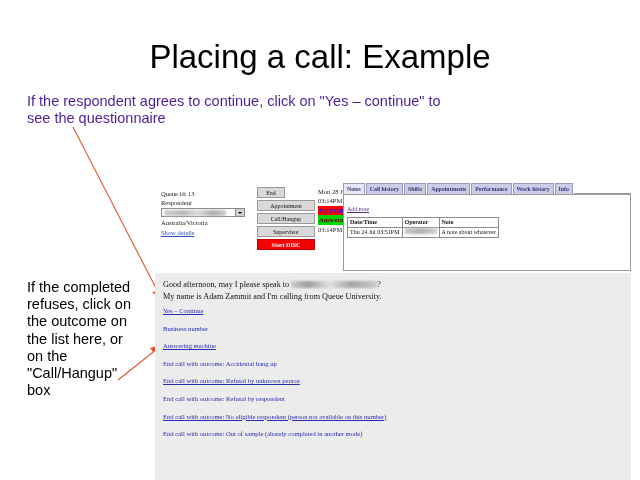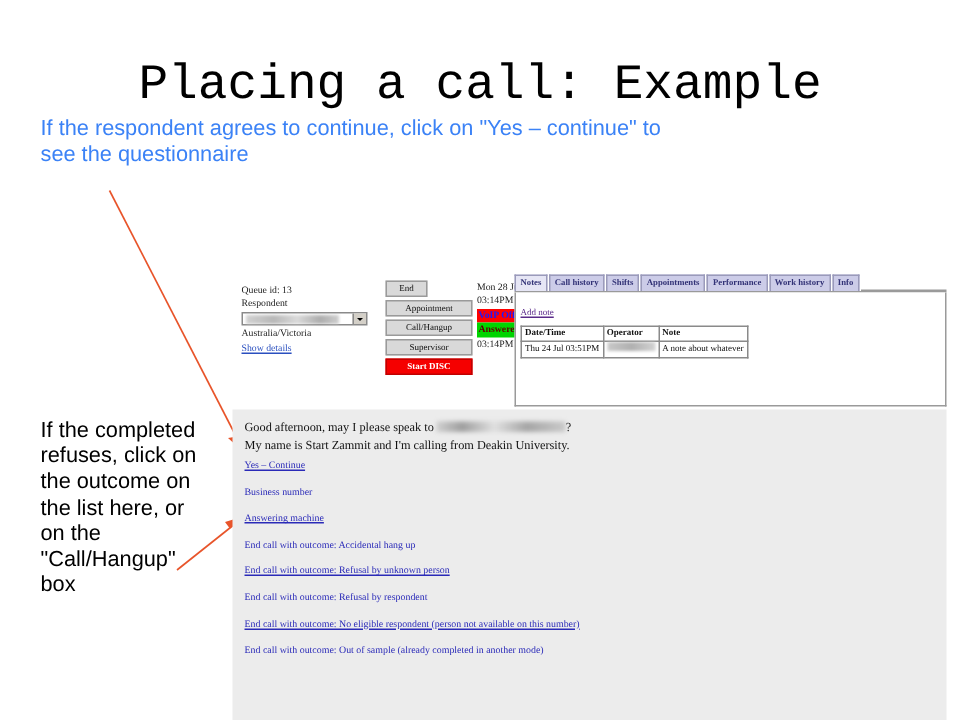--- a/index.html
+++ b/index.html
@@ -3,27 +3,27 @@
 <meta charset="utf-8">
 <style>
   html,body{margin:0;padding:0;}
   body{
     width:640px;height:480px;background:#ffffff;position:relative;
     font-family:"Liberation Sans",sans-serif;overflow:hidden;
   }
   
   #slide-title{
     position:absolute;left:0;top:38px;width:640px;text-align:center;
-    font-size:33px;color:#000;font-family:Liberation Mono, monospace;
+    font-size:33px;color:#000;font-family:Liberation Sans, sans-serif;
     letter-spacing:0px;white-space:nowrap;
   }
   
   #anno-top{
-    position:absolute;left:27px;top:78px;width:440px;
-    font-size:14.5px;line-height:17px;color:#3b82f6;
+    position:absolute;left:27px;top:93px;width:440px;
+    font-size:14.5px;line-height:17px;color:#4c1d95;
   }
   #anno-left{
     position:absolute;left:27px;top:279px;width:110px;
     font-size:14.5px;line-height:17.2px;color:#000;
   }
   
   #arrow-layer{position:absolute;left:0;top:0;width:640px;height:480px;pointer-events:none;}
   
   #app-shot{
     position:absolute;left:155px;top:183px;width:476px;height:284px;
@@ -186,21 +186,21 @@
           </tr>
         </tbody>
           </table>
       </div>
     </div>
   </div>
 
   <div class="script-area">
     <div class="script-text">
       <span>Good afternoon, may I please speak to </span><span class="name-blur"></span><span>?</span><br>
-      <span>My name is Start Zammit and I'm calling from Deakin University.</span>
+      <span>My name is Adam Zammit and I'm calling from Queue University.</span>
     </div>
 
     <div class="link-list">
       <a class="olink u" href="#">Yes – Continue</a>
       <a class="olink n" href="#">Business number</a>
       <a class="olink u" href="#">Answering machine</a>
       <a class="olink n" href="#">End call with outcome: Accidental hang up</a>
       <a class="olink u" href="#">End call with outcome: Refusal by unknown person</a>
       <a class="olink n" href="#">End call with outcome: Refusal by respondent</a>
       <a class="olink u" href="#">End call with outcome: No eligible respondent (person not available on this number)</a>

